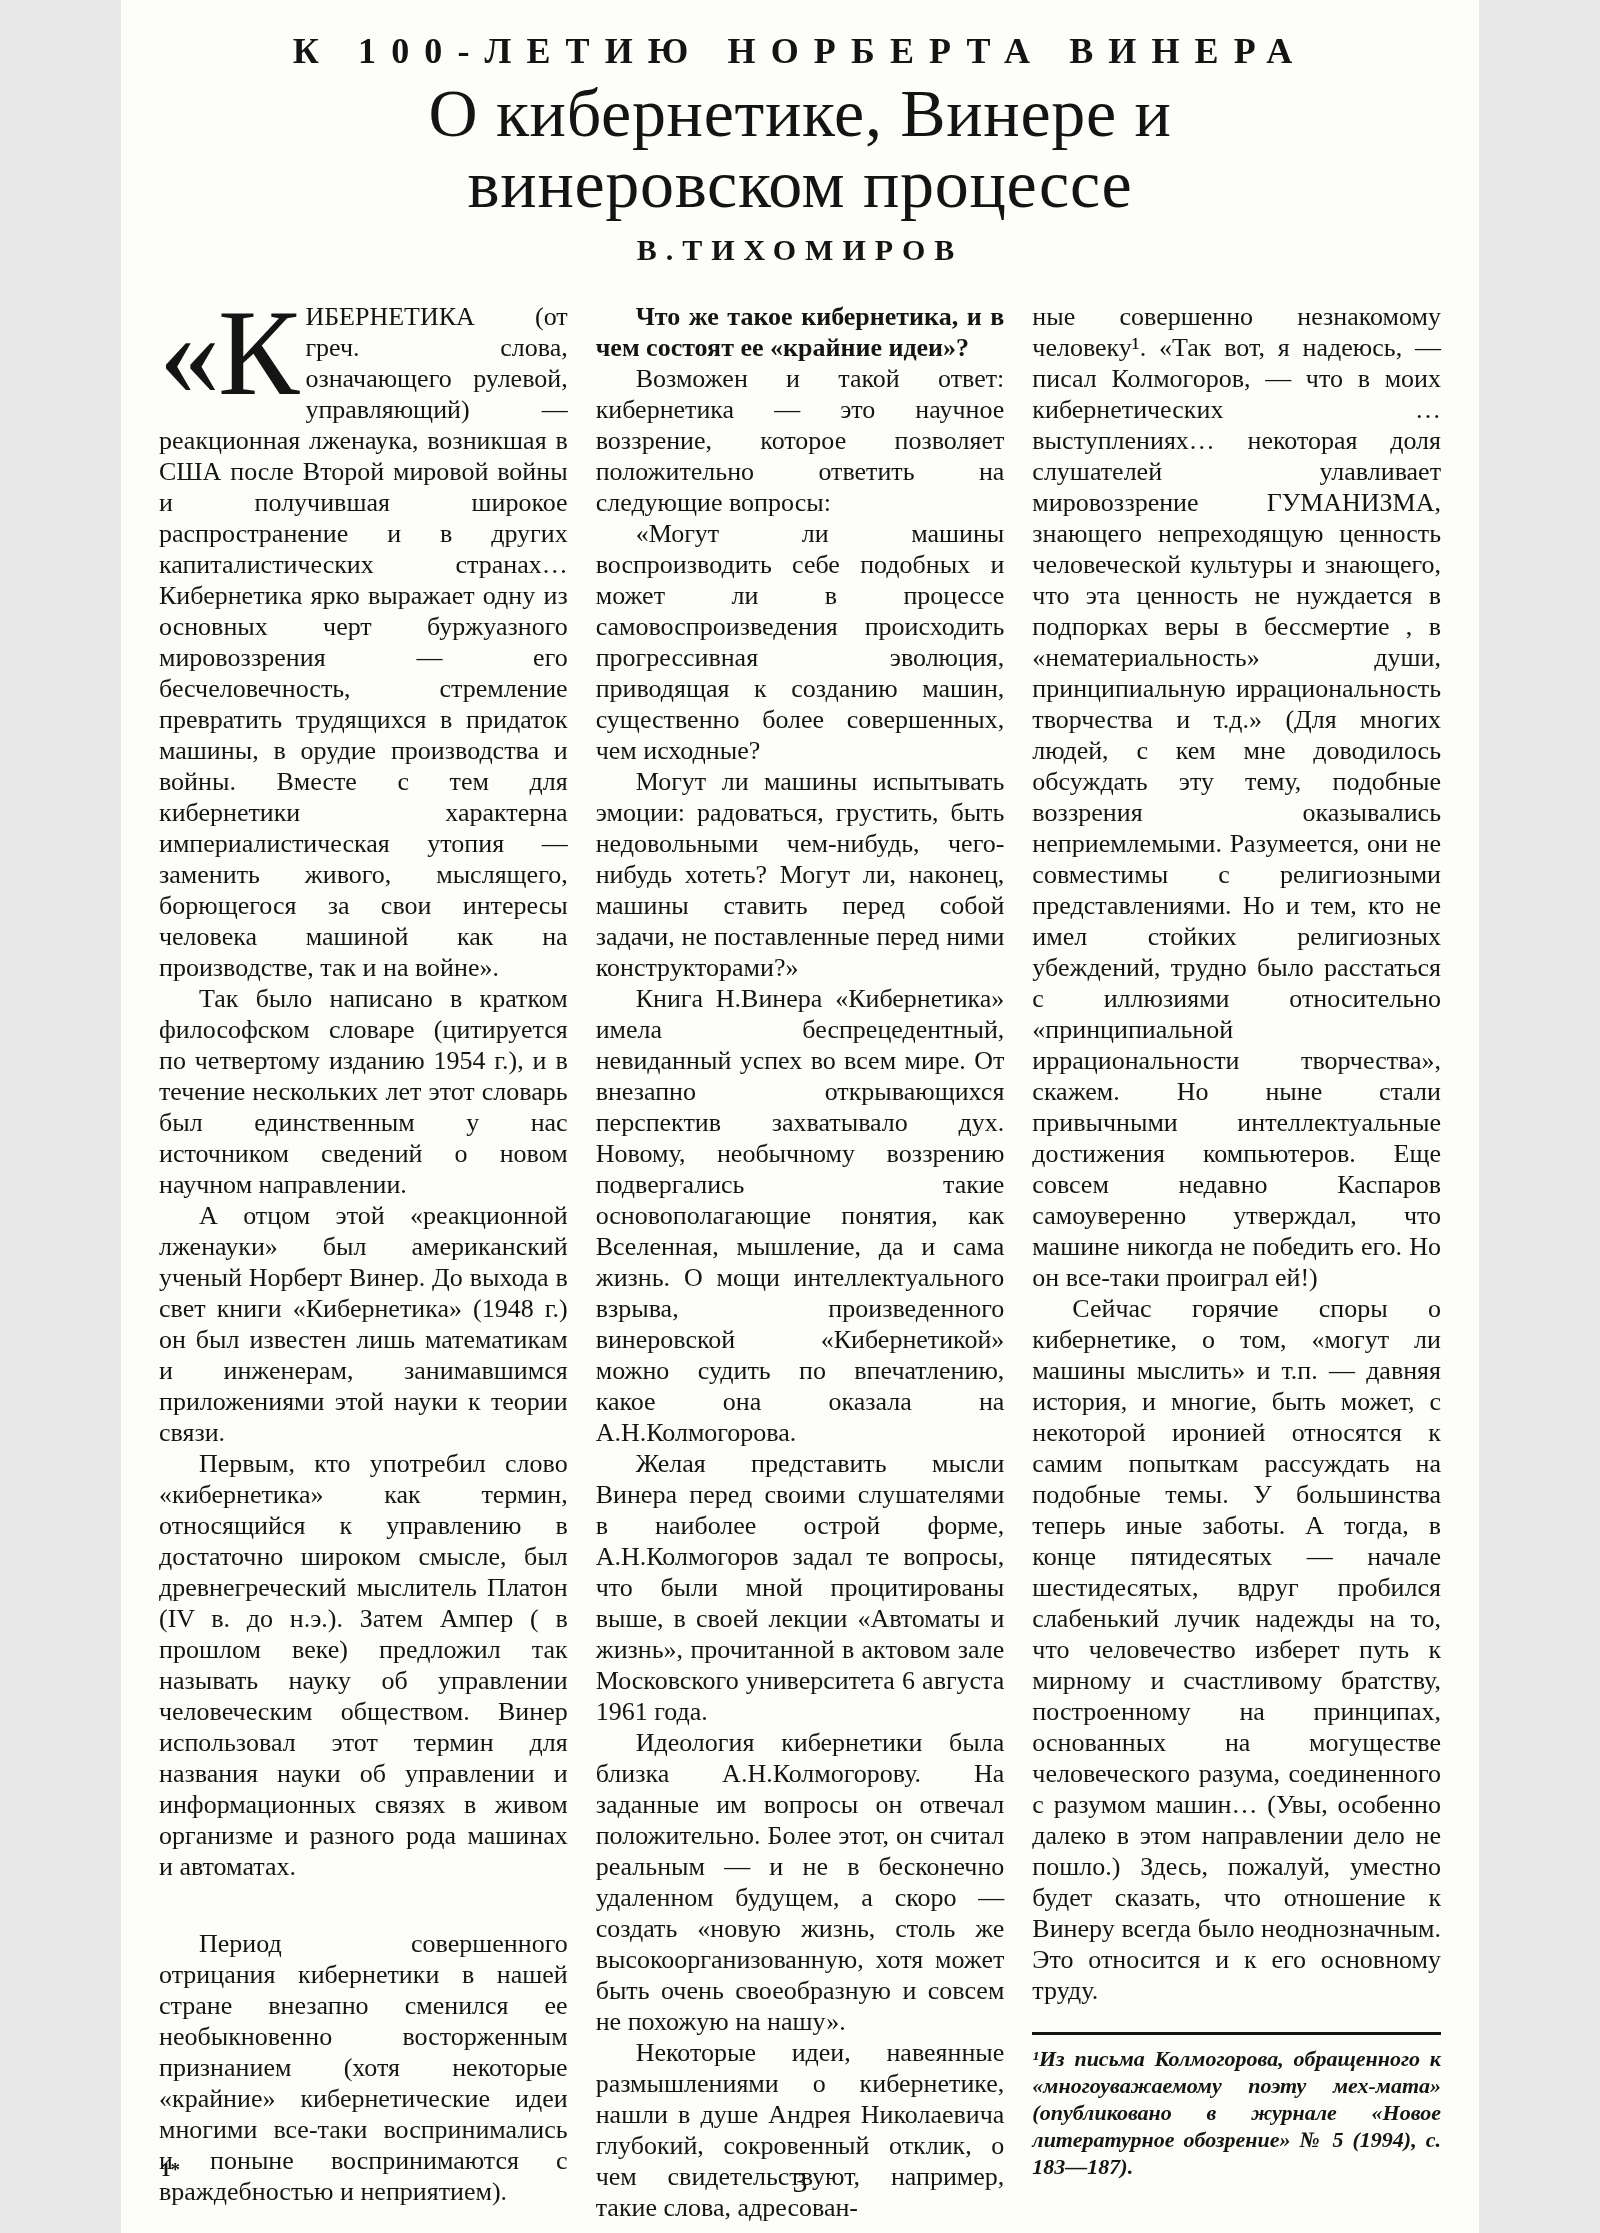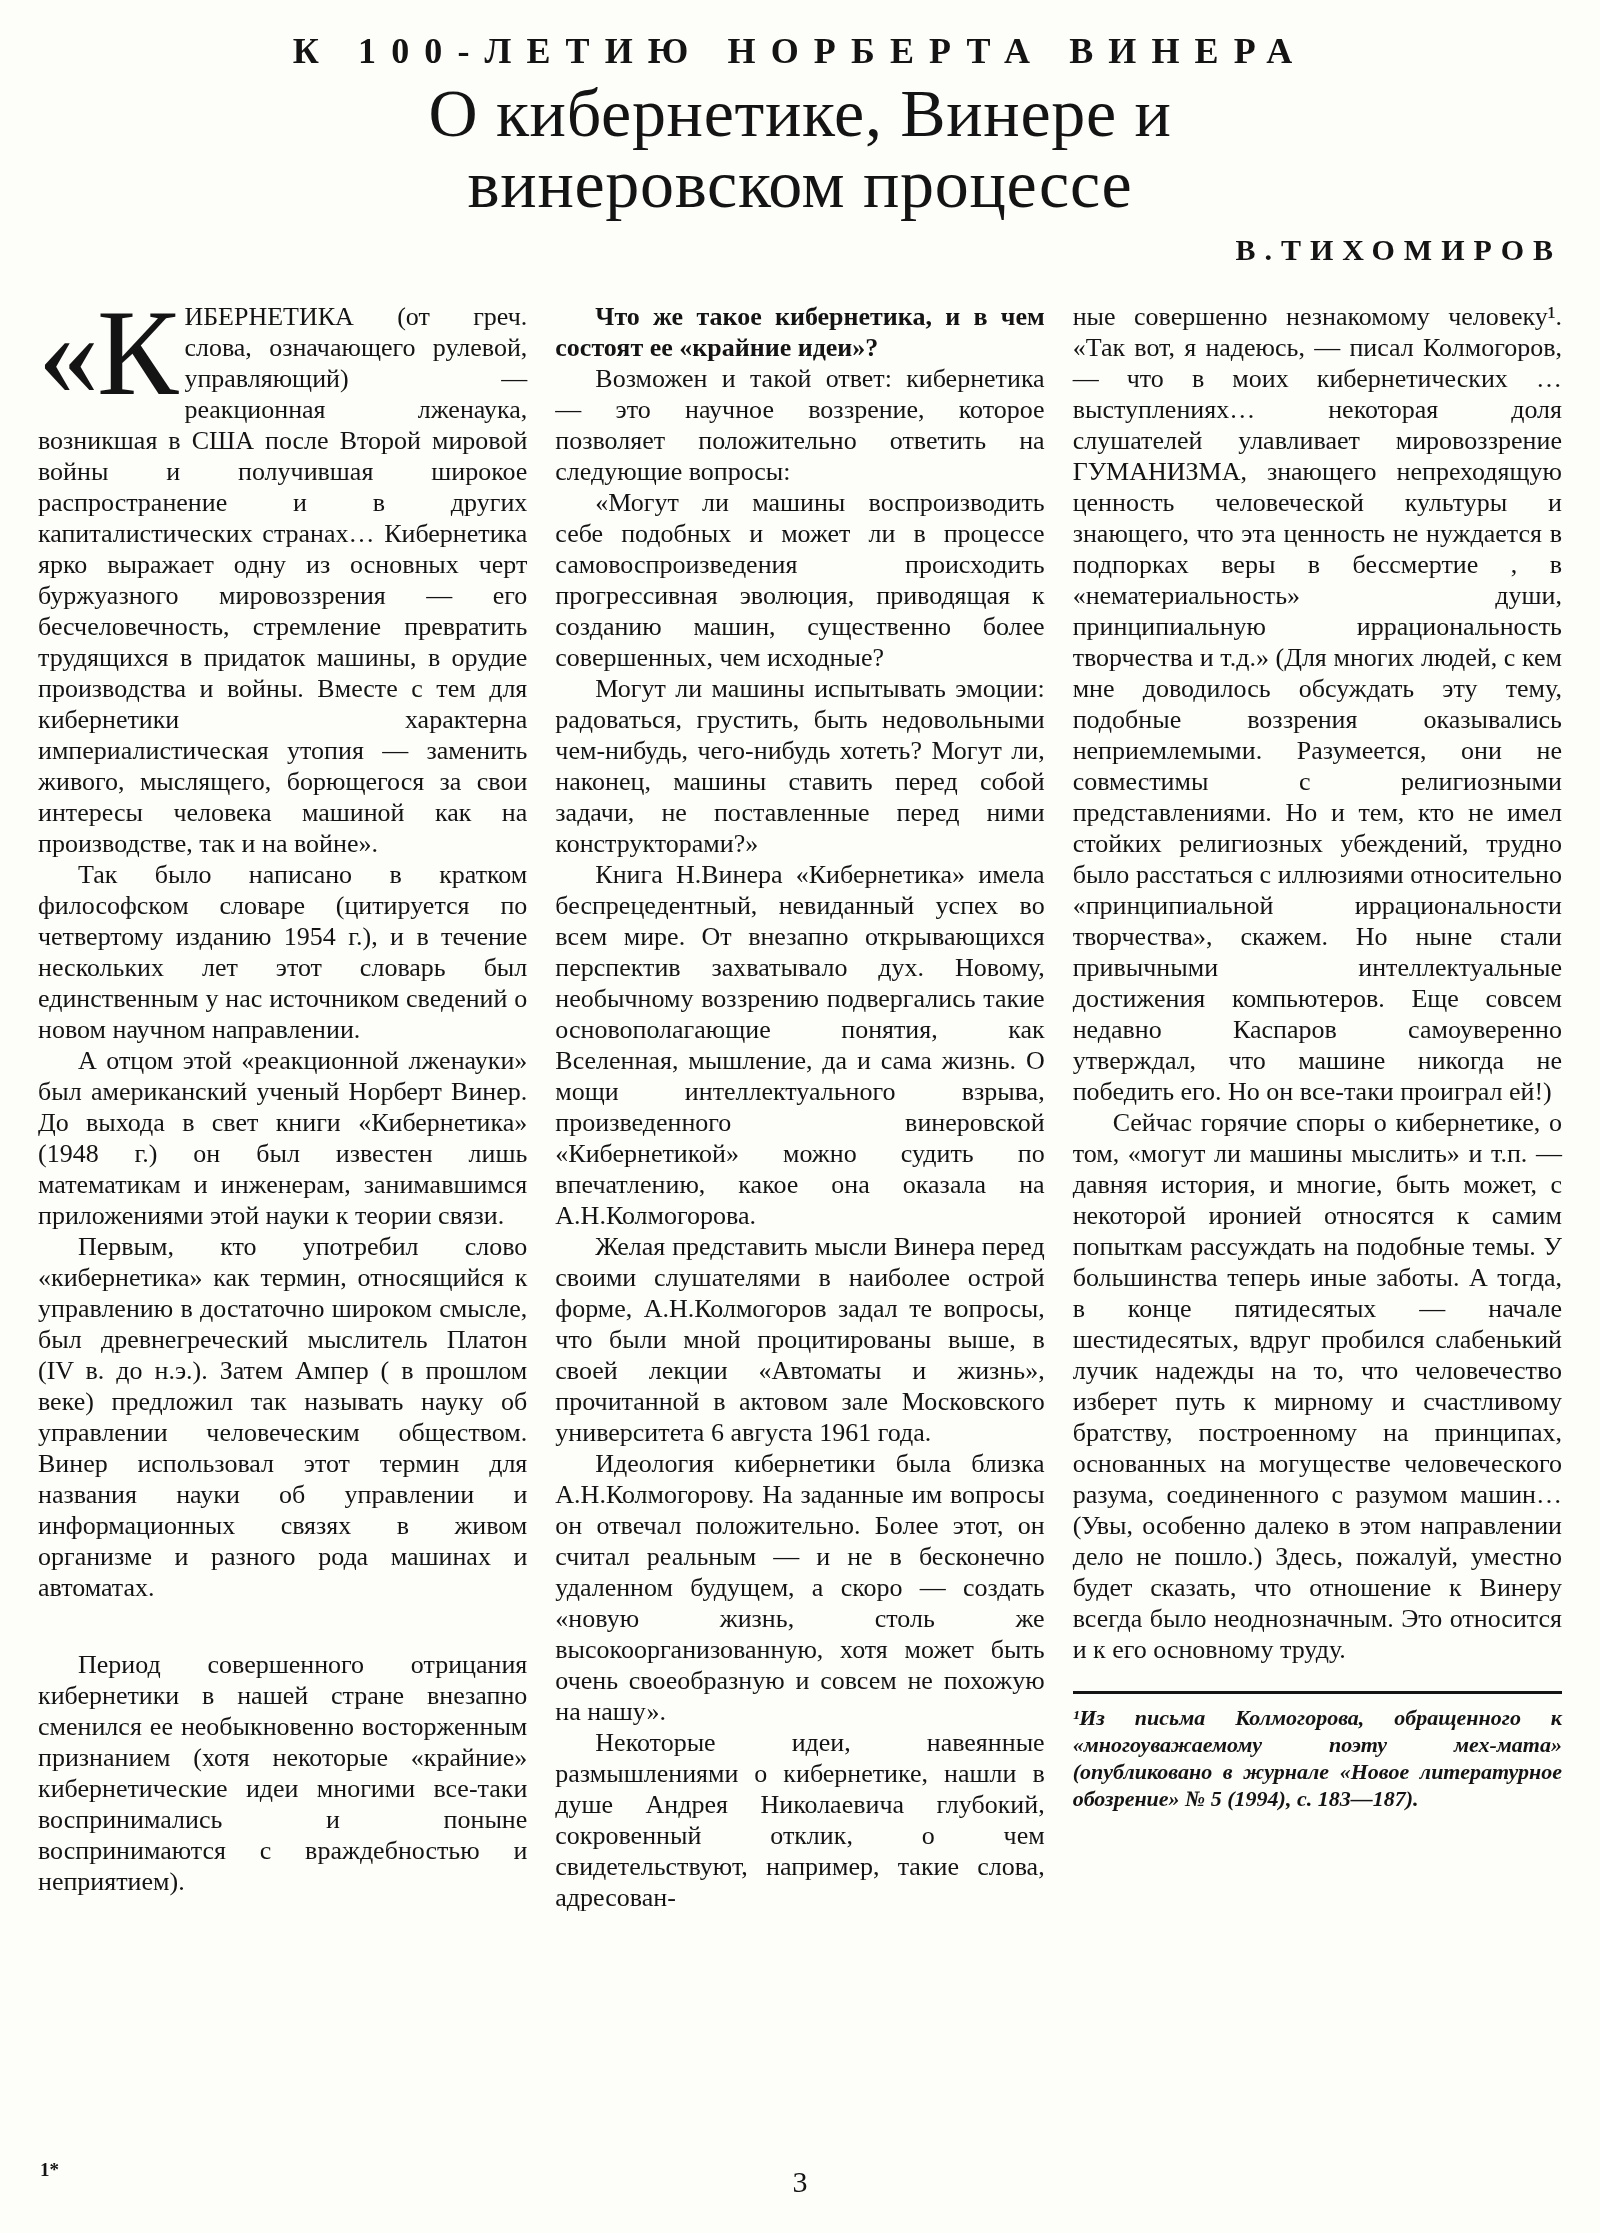--- a/index.html
+++ b/index.html
@@ -2,21 +2,21 @@
 <html lang="ru"><head>
 <meta charset="utf-8">
 <style>
   html, body {
     margin: 0;
     padding: 0;
     background: #e8e8e8;
   }
   .page {
     position: relative;
-    width: 1600px;
+    width: 1358px;
     height: 2233px;
     margin: 0 auto;
     background: #fdfdfa;
     color: #141414;
     font-family: "Liberation Serif", "DejaVu Serif", serif;
     overflow: hidden;
     box-sizing: border-box;
     padding: 26px 38px 0 38px;
   }
   
@@ -30,21 +30,21 @@
   }
   .title {
     text-align: center;
     font-weight: normal;
     font-size: 68px;
     line-height: 1.04;
     letter-spacing: 0.01em;
     margin: 6px 0 4px 0;
   }
   .author {
-    text-align: right;
+    text-align: center;
     font-weight: bold;
     font-size: 30px;
     letter-spacing: 0.30em;
     margin: 14px 0 0 0;
   }
   
   .columns {
     display: flex;
     gap: 28px;
     margin-top: 34px;

